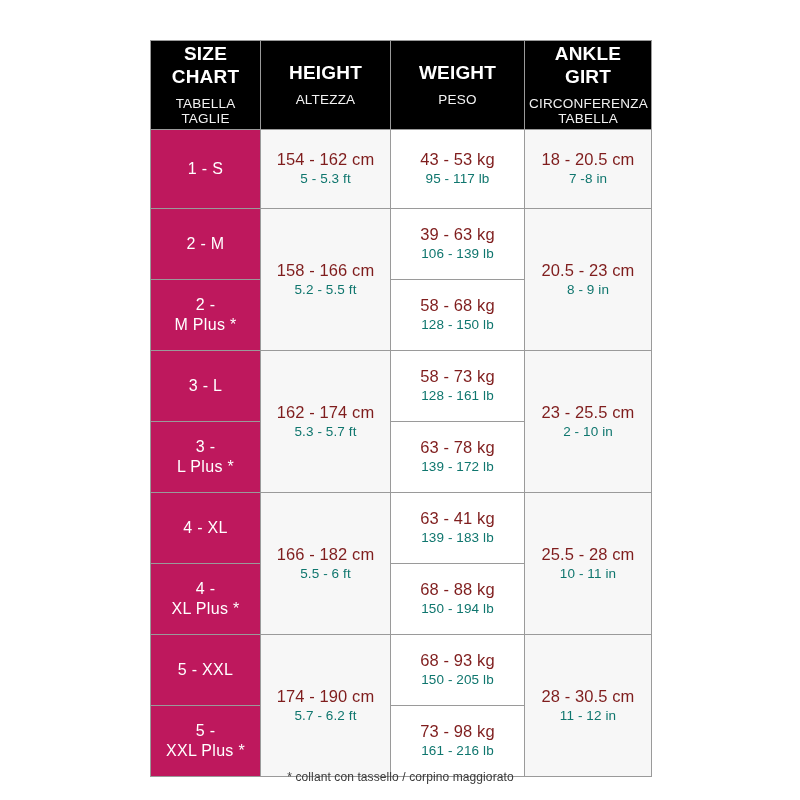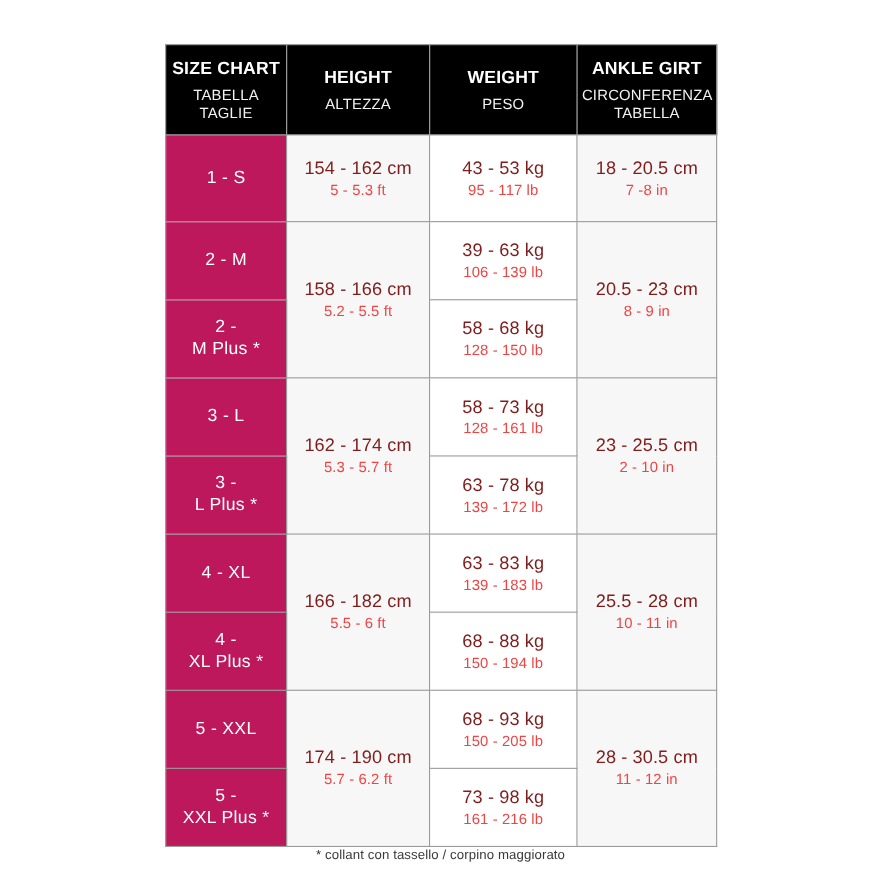--- a/index.html
+++ b/index.html
@@ -97,21 +97,21 @@
   col.c-ank   { width: 127px; }
 
   
   td.hdr {
     background: #000000;
     color: #ffffff;
     height: 82px;
     border-color: #5a5a5a;
   }
   .hdr-en {
-    font-size: 16px;
+    font-size: 19px;
     font-weight: bold;
     letter-spacing: .2px;
     line-height: 1.2;
     margin-bottom: 7px;
   }
   .hdr-it {
     font-size: 13.5px;
     font-weight: normal;
     letter-spacing: .2px;
     line-height: 1.15;
@@ -140,21 +140,21 @@
 
   .v-main {
     font-size: 16.5px;
     color: #7f1d1d;
     line-height: 1.22;
     letter-spacing: .1px;
     white-space: nowrap;
   }
   .v-sub {
     font-size: 13.5px;
-    color: #ef4444;
+    color: #0f766e;
     line-height: 1.25;
     letter-spacing: .1px;
     margin-top: 2px;
     white-space: nowrap;
   }
 
   
   tr.r-single td { height: 79px; }
   tr.r-split   td { height: 71px; }
 
@@ -284,21 +284,21 @@
 
         <tr class="r-split">
           <td class="size-cell">
             <div class="sz">4 - XL</div>
           </td>
           <td class="val" rowspan="2">
             <div class="v-main">166 - 182 cm</div>
             <div class="v-sub">5.5 - 6 ft</div>
           </td>
           <td class="val white">
-            <div class="v-main">63 - 83 kg</div>
+            <div class="v-main">63 - 41 kg</div>
             <div class="v-sub">139 - 183 lb</div>
           </td>
           <td class="val" rowspan="2">
             <div class="v-main">25.5 - 28 cm</div>
             <div class="v-sub">10 - 11 in</div>
           </td>
         </tr>
         <tr class="r-split">
           <td class="size-cell">
             <div class="sz">4 -</div>

